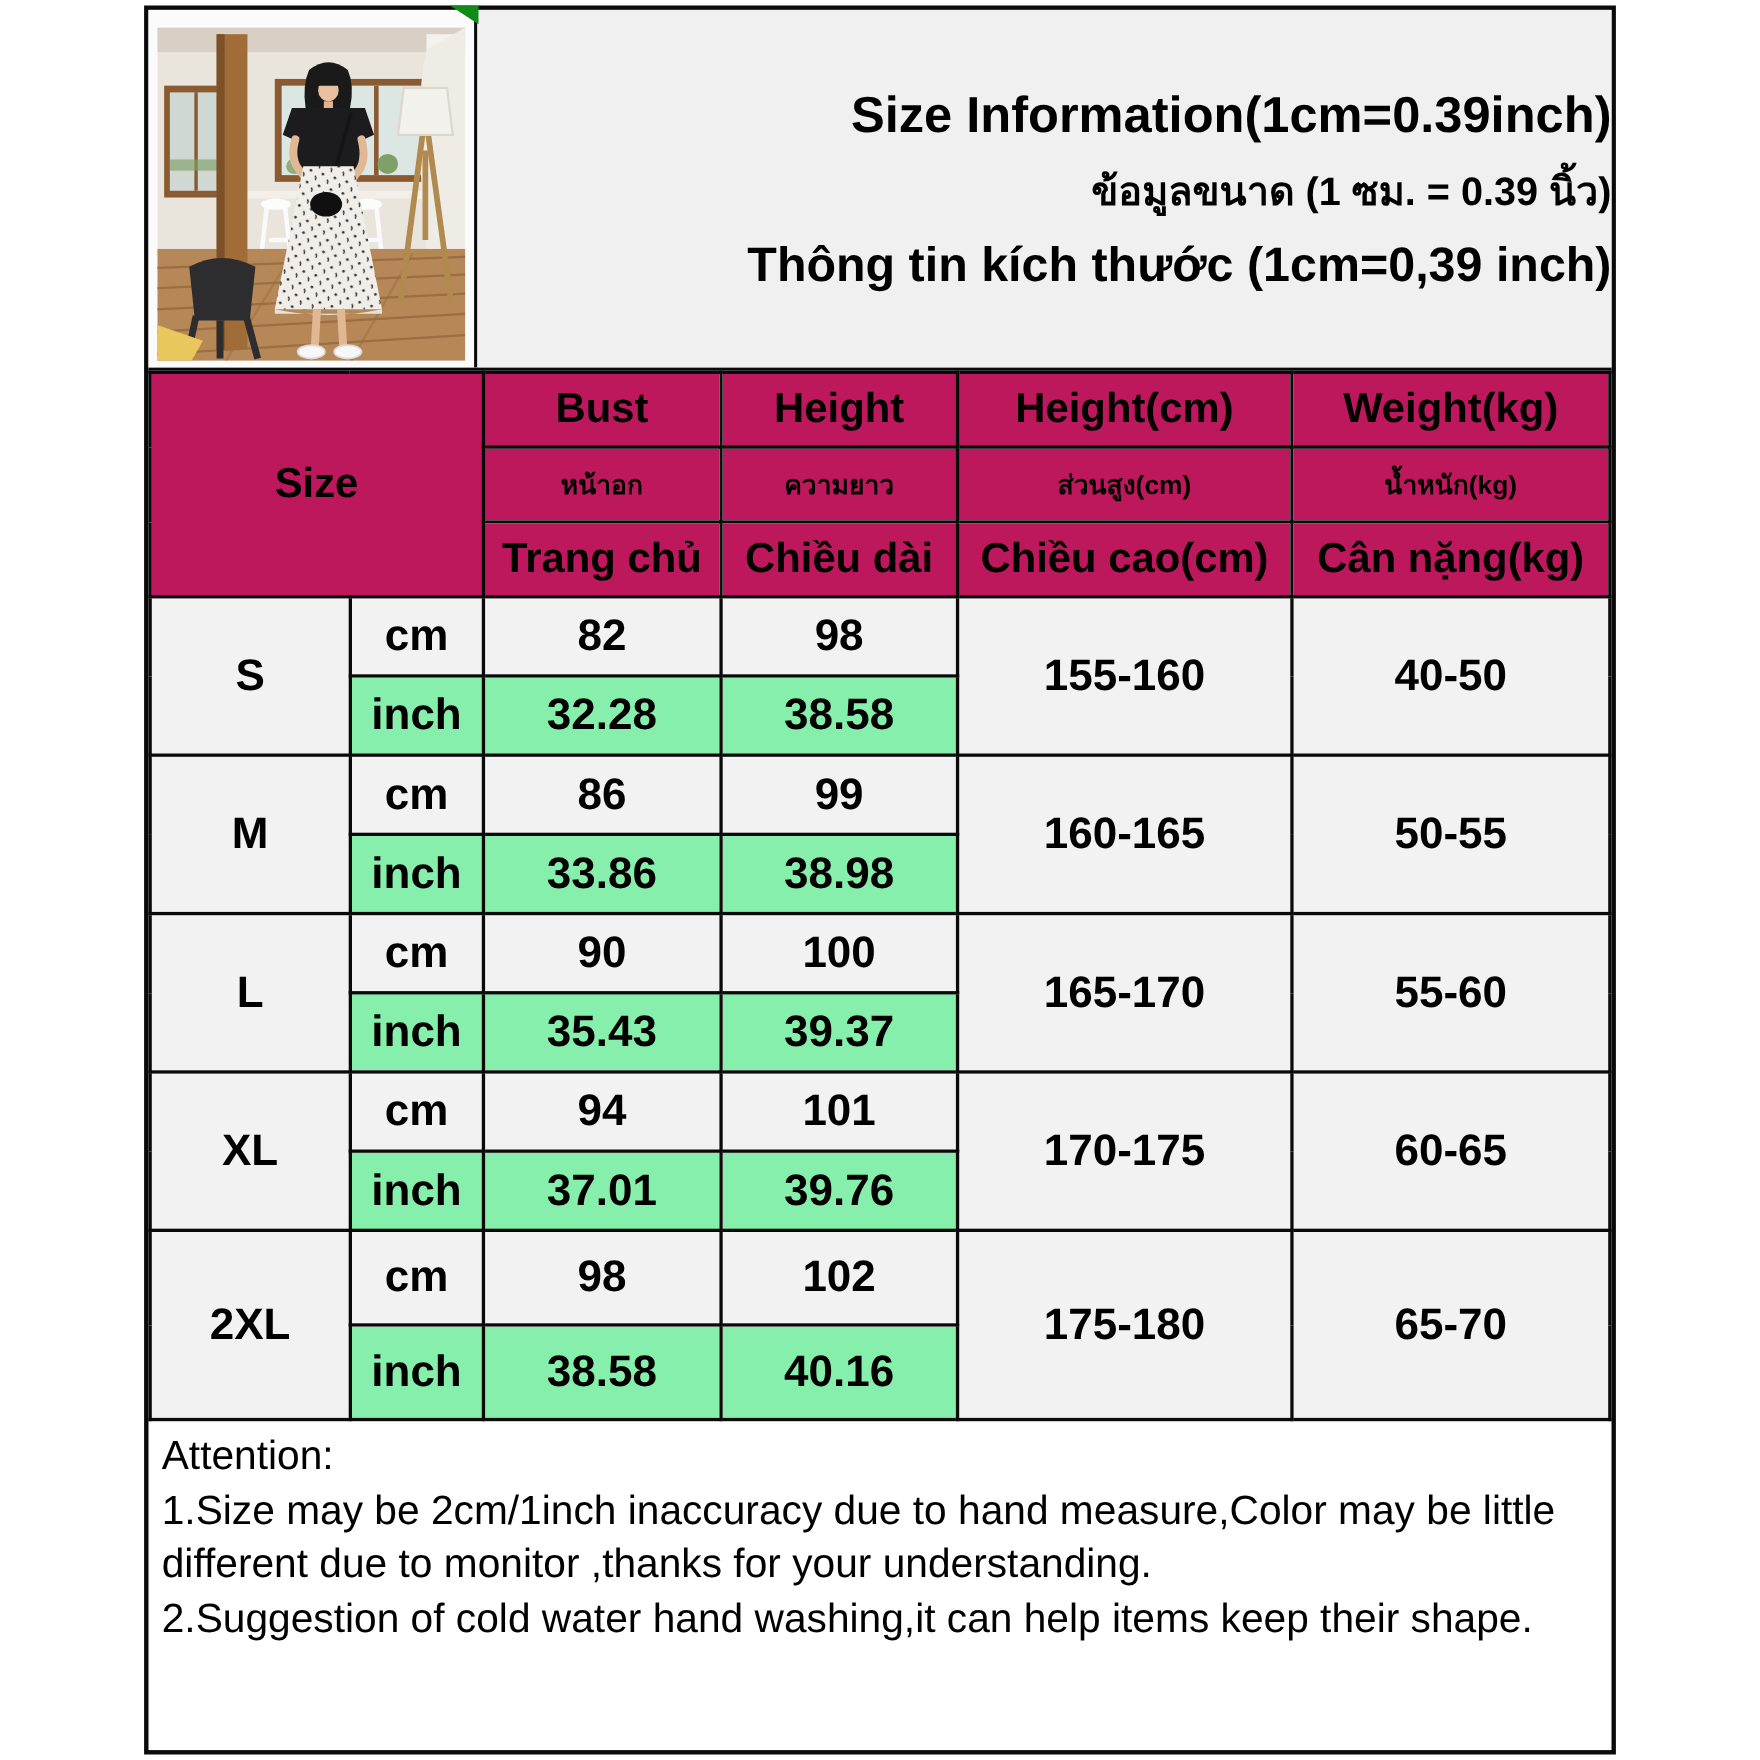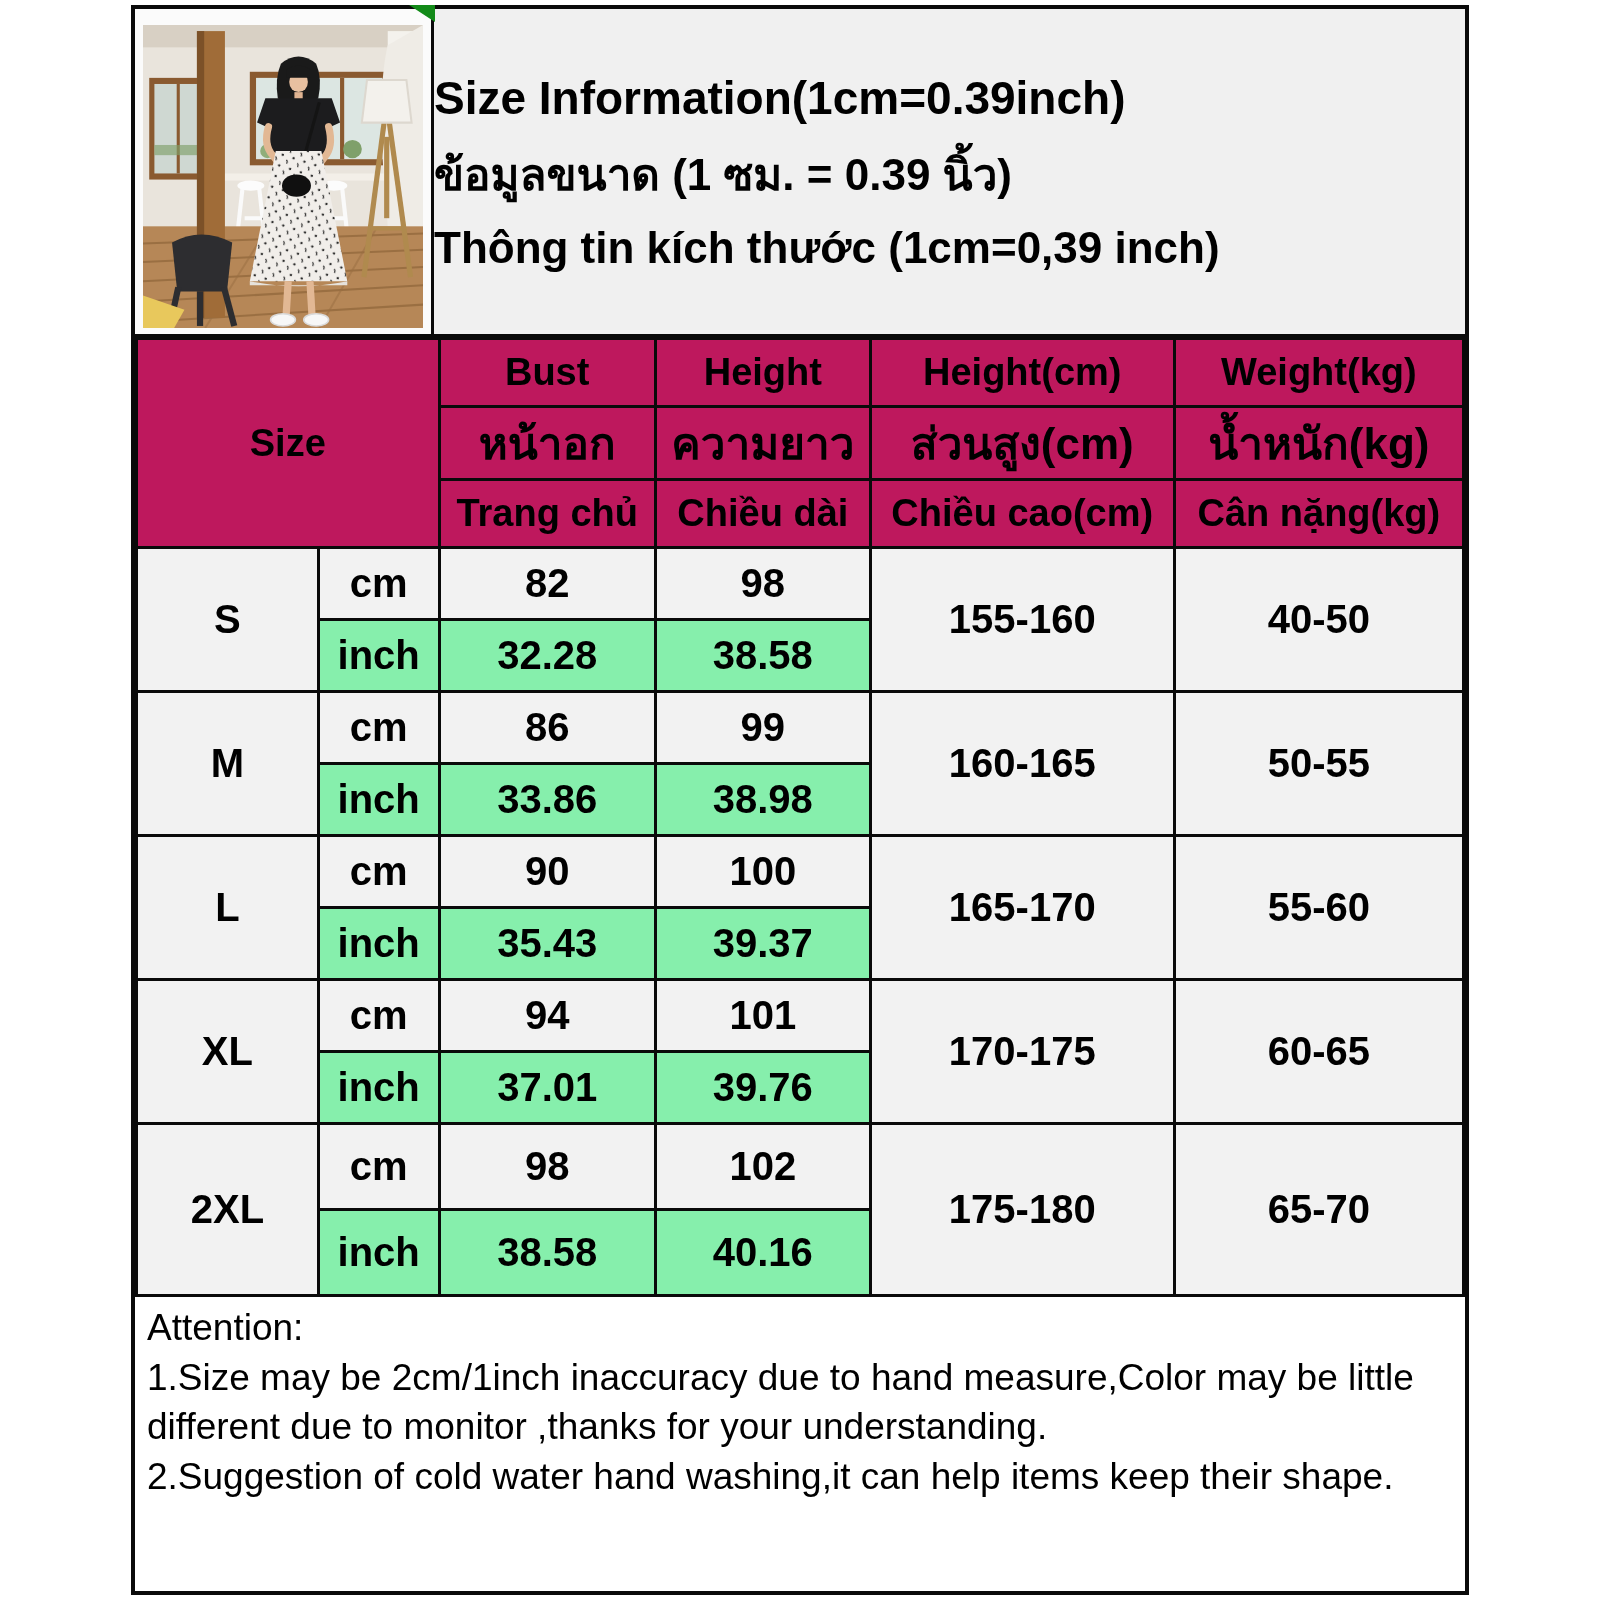--- a/index.html
+++ b/index.html
@@ -8,39 +8,39 @@
 
   .frame { position:absolute; left:131px; top:5px; width:1338px; height:1590px;
     border:4px solid #0a0a0a; background:#ffffff; }
 
   
   .top { position:relative; display:flex; height:328px; border-bottom:3px solid #0a0a0a; }
   .photo-area { width:299px; border-right:3px solid #0a0a0a; background:#fbfbfb;
     padding:16px 8px 6px 8px; }
   .photo-area svg { display:block; width:100%; height:100%; }
   .title-area { flex:1; background:#f0f0f0; display:flex; flex-direction:column;
-    justify-content:center; align-items:flex-start; gap:14px; }
+    justify-content:center; align-items:flex-end; gap:14px; }
   .title-en { font-size:46px; font-weight:bold; }
-  .title-th { font-size:44px; font-weight:bold; }
+  .title-th { font-size:36px; font-weight:bold; }
   .title-vi { font-size:44px; font-weight:bold; }
   .ribbon { position:absolute; top:-4px; left:274px; width:0; height:0;
     border-top:17px solid #128a18; border-left:26px solid transparent; }
 
   
   table { width:100%; border-collapse:collapse; table-layout:fixed; }
   td,th { border:3px solid #0a0a0a; text-align:center; vertical-align:middle;
     font-weight:bold; overflow:hidden; }
   col.c-label  { width:13.7%; }
   col.c-unit   { width:9.1%;  }
   col.c-bust   { width:16.3%; }
   col.c-length { width:16.2%; }
   col.c-height { width:22.9%; }
   col.c-weight { width:21.8%; }
   tr.hrow  td,  tr.hrow th  { height:68px; background:#be185d; font-size:38px; }
-  tr.hrow2 th { font-size:44px; }
+  tr.hrow2 th { font-size:24px; }
   th.size-big { background:#d9d9d9; font-size:64px; }
   td.size-label { background:#d9d9d9; font-size:44px; }
   tr.r-cm  td { height:72px; font-size:40px; background:#f2f2f2; }
   tr.r-in  td { height:72px; font-size:40px; background:#86efac; }
   tr.r-cm.tall td, tr.r-in.tall td { height:86px; }
   td.unit { font-size:36px; }
   td.range { background:#f2f2f2;margin-top:12px; }
 
   
   .attention { padding:6px 12px 0 12px; font-weight:400; }

